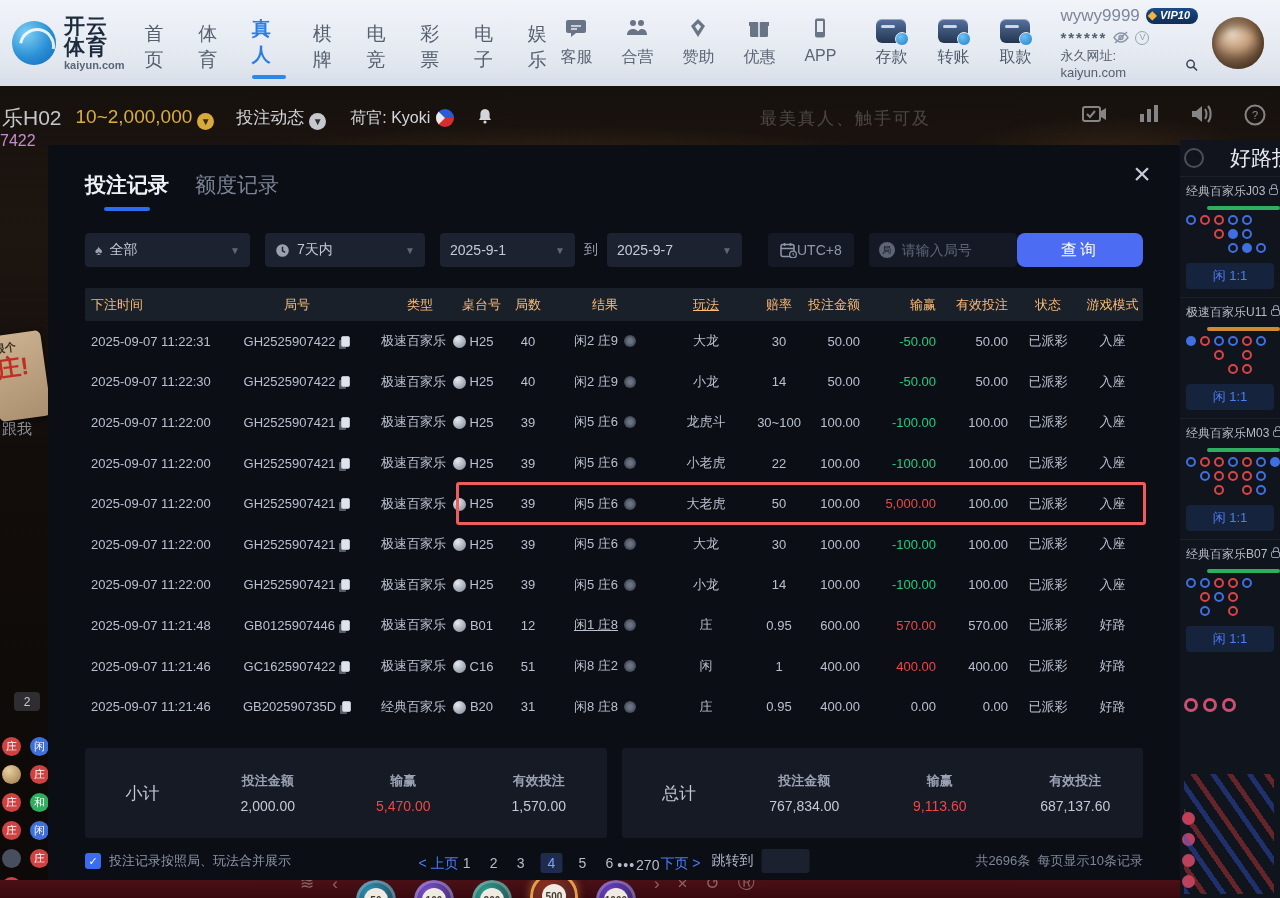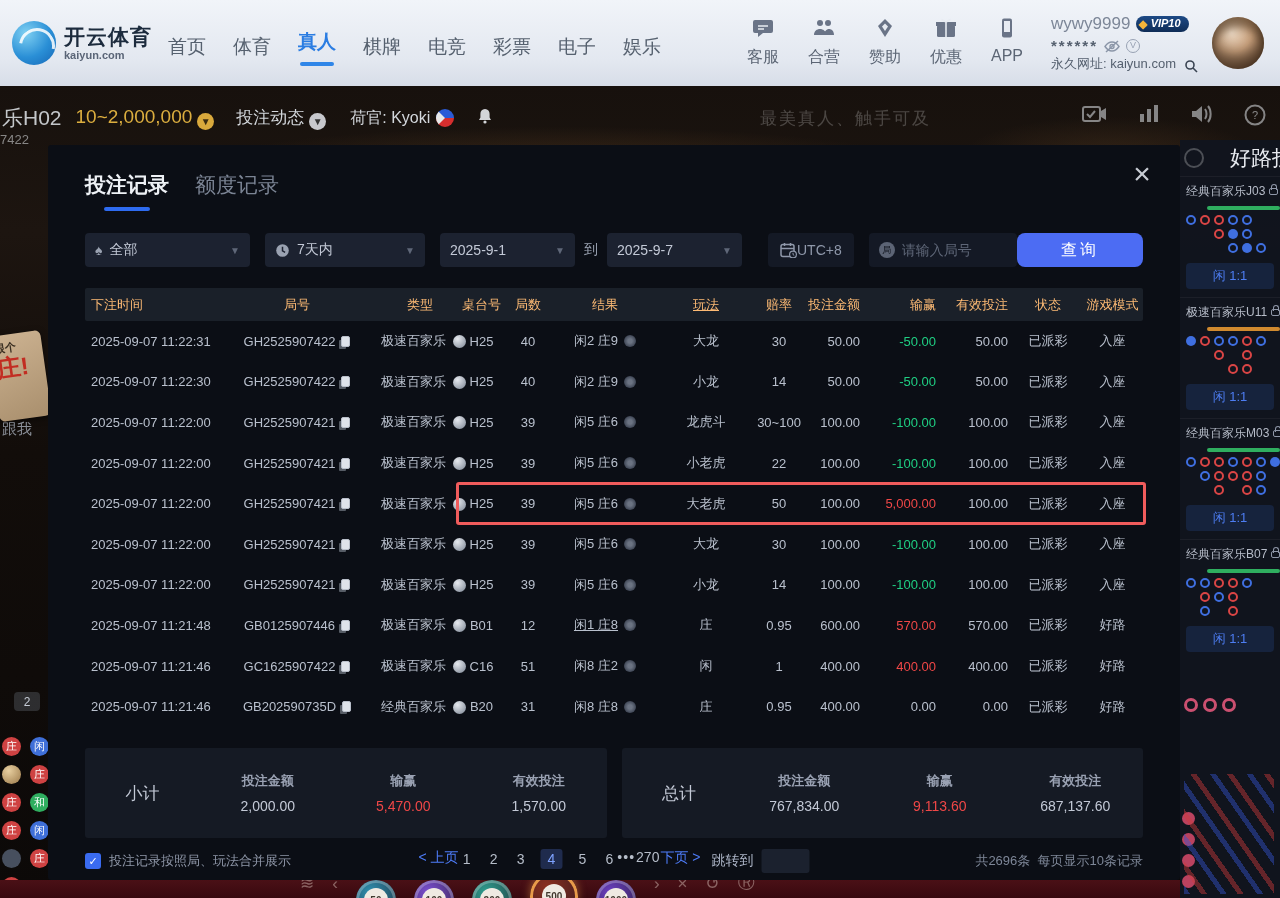--- a/index.html
+++ b/index.html
@@ -35,21 +35,21 @@
   .wlink .ql-label{font-size:16px;color:#4f5a6a;margin-top:4px}
   .userblock{margin-left:22px;line-height:1.25}
   .u-line1{display:flex;align-items:center;gap:6px}
   .u-name{font-size:17px;color:#7d московit}
   .u-name{font-size:17px;color:#7d8798}
   .vip-badge{display:flex;align-items:center;background:linear-gradient(180deg,#1d4a86,#0e2c56);border-radius:9px;padding:1px 8px 1px 2px;height:16px}
   .vip-diamond{color:#f5b53a;font-size:12px;margin-right:3px}
   .vip-txt{color:#fff;font-size:11px;font-weight:bold;font-style:italic}
   .u-line2{display:flex;align-items:center;gap:6px;margin-top:2px}
   .u-mask{font-size:15px;font-weight:bold;color:#55606f;letter-spacing:2px}
-  .u-line3{display:flex;align-items:flex-end;gap:8px;margin-top:1px}
+  .u-line3{display:flex;align-items:center;gap:8px;margin-top:1px}
   .u-url{font-size:13px;color:#55606f}
   .vcirc{width:14px;height:14px;border-radius:50%;border:1.5px solid #98a2b3;color:#98a2b3;font-size:9px;display:flex;align-items:center;justify-content:center}
   .avatar{width:52px;height:52px;border-radius:50%;margin:0 16px 0 14px;flex:none;
     background:radial-gradient(circle at 38% 30%,#ead7c2 0%,#caa27e 40%,#7b5b41 75%,#40301f 100%);
     box-shadow:inset 0 -14px 14px rgba(30,20,10,.45),inset 0 10px 8px rgba(60,40,20,.55)}
 
   
   .scene{position:absolute;top:86px;left:0;width:1280px;height:812px;z-index:1;
     background:linear-gradient(180deg,#17110d 0%,#1d1510 18%,#120d0a 45%,#0c0908 100%)}
   .scene::before{content:"";position:absolute;left:180px;top:40px;width:760px;height:90px;border-radius:50%;
@@ -63,21 +63,21 @@
   .chev-y{background:#d9a93c;color:#3a2c10}
   .chev-g{background:rgba(230,233,238,.85);color:#333}
   .vb-trend{font-size:17px;margin-left:22px;color:#d3d7dc}
   .vb-dealer{font-size:16px;margin-left:24px;color:#d3d7dc}
   .flag{display:inline-block;width:18px;height:18px;border-radius:50%;margin-left:6px;vertical-align:-4px;position:relative;overflow:hidden;
     background:linear-gradient(180deg,#2a5bd7 50%,#d62e2e 50%)}
   .flag::before{content:"";position:absolute;left:0;top:0;border-top:9px solid transparent;border-bottom:9px solid transparent;border-left:9px solid #e8e8e8}
   .bell{margin-left:22px;opacity:.9}
   .vb-mark{position:absolute;left:760px;top:9px;font-size:17px;color:rgba(255,255,255,.22);letter-spacing:2px;white-space:nowrap}
   .vb-icons{position:absolute;right:14px;top:6px;display:flex;gap:30px;opacity:.55;color:#dfe3e8}
-  .vb-id{position:absolute;left:0px;top:132px;z-index:6;font-size:13px;color:#a3a3a3;opacity:.8}
+  .vb-id{position:absolute;left:0px;top:132px;z-index:6;font-size:16px;color:#f0abfc;opacity:.8}
 
   
   .sticker{position:absolute;left:-6px;top:333px;width:52px;height:86px;z-index:6;background:linear-gradient(160deg,#cdb392,#a98f6d);
     border-radius:6px;transform:rotate(-8deg);box-shadow:0 2px 6px rgba(0,0,0,.5);padding:6px 4px;overflow:hidden}
   .sticker .s-small{font-size:11px;color:#3a2f22;font-weight:bold}
   .sticker .s-big{font-size:24px;color:#c22d22;font-weight:bold;line-height:1.05}
   .follow-txt{position:absolute;left:2px;top:420px;z-index:6;font-size:15px;color:#8a8f98}
   .cnt-badge{position:absolute;left:14px;top:692px;z-index:6;min-width:26px;height:19px;border-radius:4px;background:rgba(120,128,140,.30);
     color:#c6ccd6;font-size:12px;display:flex;align-items:center;justify-content:center}
   .badge-col{position:absolute;left:2px;top:737px;z-index:6;display:flex;flex-direction:column;gap:9px}
@@ -155,21 +155,21 @@
   .sum-label{width:115px;text-align:center;font-size:17px;color:#c3c9d6}
   .sum-cols{flex:1;display:flex}
   .sum-col{flex:1;text-align:center}
   .sum-col .sh{font-size:13px;color:#99a1b2;font-weight:bold}
   .sum-col .sv{font-size:14px;color:#c3c9d6;margin-top:8px}
   .sum-col .sv.red{color:#ef4747}
 
   .m-footer{position:absolute;left:37px;right:37px;top:703px;height:26px;display:flex;align-items:center}
   .chk{width:16px;height:16px;border-radius:3px;background:#3a6bf0;color:#fff;font-size:11px;display:flex;align-items:center;justify-content:center;cursor:pointer;flex:none}
   .chk-label{font-size:13px;color:#8f97a8;margin-left:8px;white-space:nowrap}
-  .pager{position:absolute;left:50%;transform:translateX(-50%);display:flex;align-items:flex-start;gap:1px;font-size:14px}
+  .pager{position:absolute;left:50%;transform:translateX(-50%);display:flex;align-items:flex-end;gap:1px;font-size:14px}
   .pg-nav{color:#4d7bf7;cursor:pointer;white-space:nowrap}
   .pg-num{color:#b6bdc9;cursor:pointer;min-width:14px;text-align:center}
   .pg-num.cur{background:#1f2b4d;color:#7fa3ff;border-radius:3px;padding:2px 7px}
   .pg-dots{color:#b6bdc9;letter-spacing:1px}
   .jump{display:flex;align-items:center;margin-left:10px;gap:8px}
   .jump .j-label{font-size:14px;color:#aeb6c8;white-space:nowrap}
   .jump input{width:48px;height:24px;background:#1b212e;border:none;border-radius:3px;outline:none;color:#c3c9d6;padding:0 6px;font-family:"Liberation Sans",sans-serif}
   .pg-info{margin-left:auto;font-size:13px;color:#7e8798;white-space:nowrap}
 </style>
 </head>
@@ -456,20 +456,34 @@
             <span class="ql-label">优惠</span>
           </div>
           <div class="qlink">
             <span><svg width="22" height="20" viewBox="0 0 22 20">
                 <rect x="6" y="0.5" width="10" height="19" rx="2" fill="#6a7487"></rect>
                 <rect x="8" y="3" width="6" height="11" fill="#e7ebf2"></rect>
               </svg></span>
             <span class="ql-label">APP</span>
           </div>
         </div>
+      <div class="wgroup" id="wGroup">
+          <div class="wlink">
+            <div class="wico"></div>
+            <span class="ql-label">存款</span>
+          </div>
+          <div class="wlink">
+            <div class="wico"></div>
+            <span class="ql-label">转账</span>
+          </div>
+          <div class="wlink">
+            <div class="wico"></div>
+            <span class="ql-label">取款</span>
+          </div>
+        </div>
       <div class="userblock">
         <div class="u-line1">
           <span class="u-name">wywy9999</span>
           <span class="vip-badge">
             <span class="vip-diamond">◆</span>
             <span class="vip-txt">VIP10</span>
           </span>
         </div>
         <div class="u-line2">
           <span class="u-mask">******</span>

